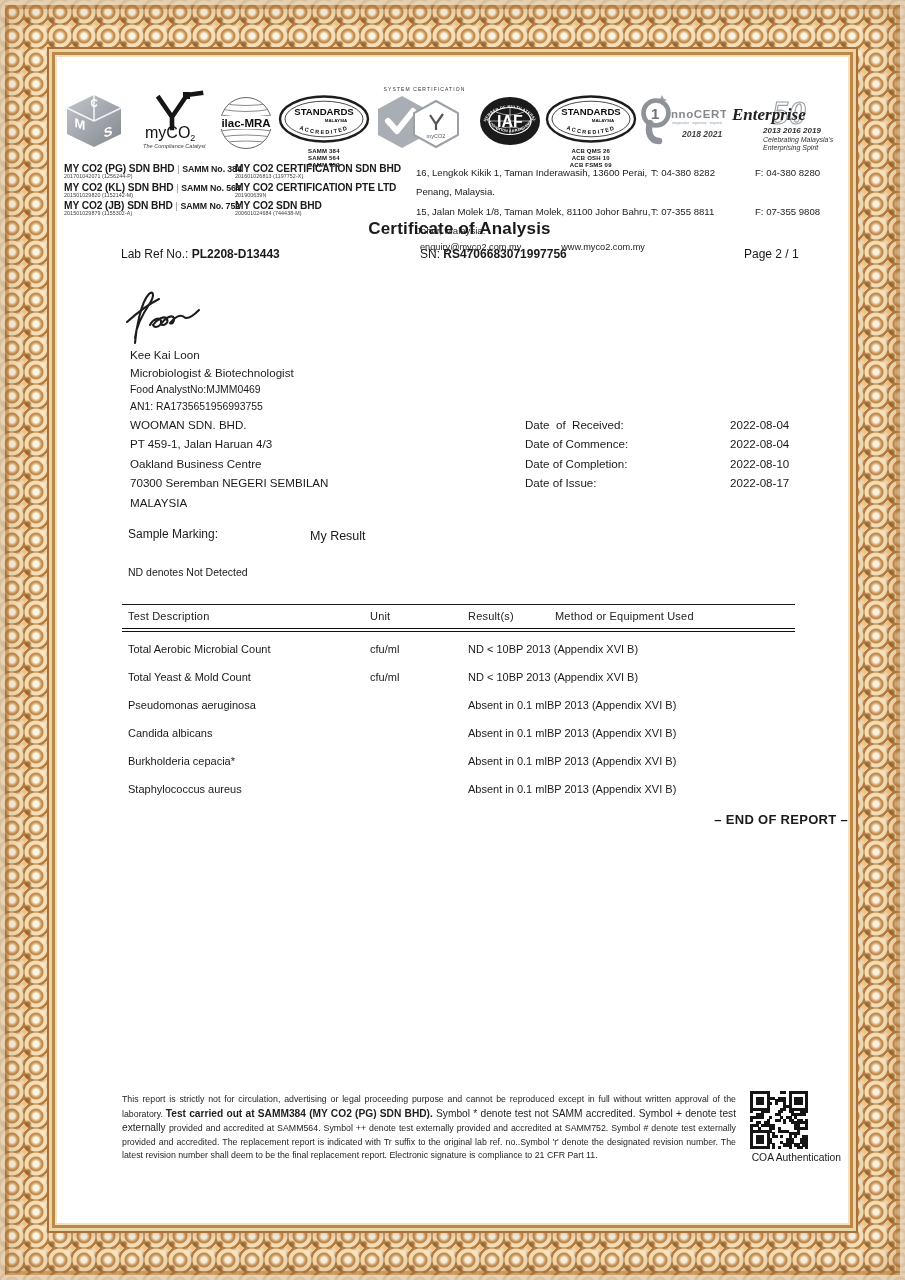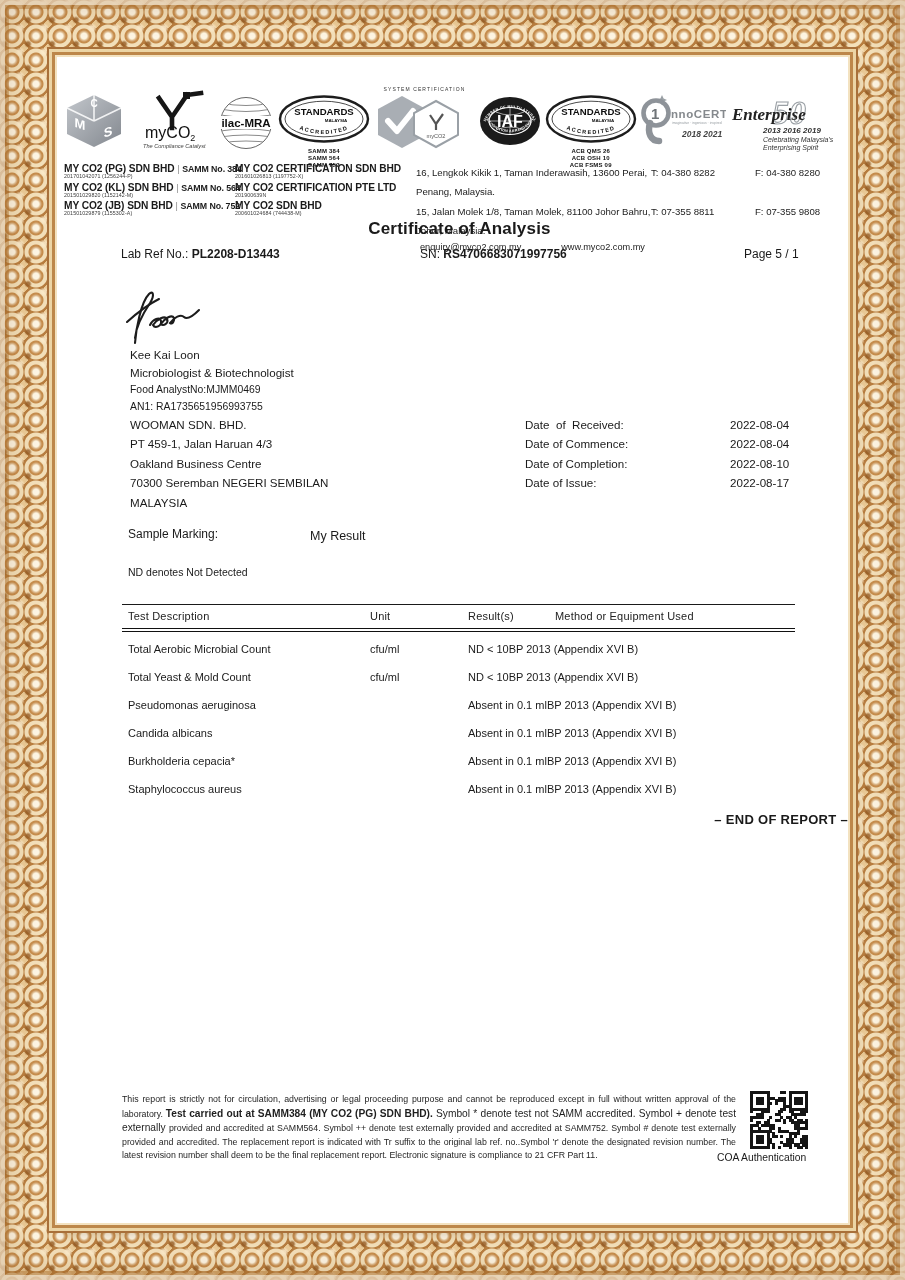--- a/index.html
+++ b/index.html
@@ -77,21 +77,21 @@
 
   
   .endrep{position:absolute;top:755px;left:0;width:100%;text-align:right;font-size:13px;font-weight:bold;letter-spacing:.3px}
   .endnote{position:absolute;left:65px;top:779px;font-size:10.4px}
 
   
   .footer{position:absolute;left:65px;top:1036px;width:614px;font-size:8.8px;line-height:13.6px;text-align:justify;color:#1e1e1e}
   .f-bold{font-weight:bold;font-size:10.2px}
   .f-mid{font-size:10.2px}
   .qr{position:absolute;left:693px;top:1034px;width:58px;height:58px;background:#fff}
-  .qrlabel{position:absolute;left:660px;top:1095px;width:124px;text-align:left;font-size:10.3px}
+  .qrlabel{position:absolute;left:660px;top:1095px;width:124px;text-align:right;font-size:10.3px}
 </style>
 </head>
 <body>
 
 <div class="frame"></div>
 
 <div class="page">
 
   <div class="logos">
 
@@ -247,21 +247,21 @@
         <span>enquiry@myco2.com.my</span>
         <span>www.myco2.com.my</span>
       </div>
     </div>
   </div>
 
   <div class="title">Certificate of Analysis</div>
   <div class="refrow">
     <span class="ref-lab"><span>Lab Ref No.: </span><b>PL2208-D13443</b></span>
     <span class="ref-sn"><span>SN: </span><b>RS4706683071997756</b></span>
-    <span class="ref-page">Page 5 / 1</span>
+    <span class="ref-page">Page 2 / 1</span>
   </div>
 
   <svg class="sig" width="100" height="56" viewBox="0 0 100 56">
     <g fill="none" stroke="#1c1c1c" stroke-width="2.1" stroke-linecap="round">
       <path d="M12,54 C13,40 18,13 26,5 C30,1 32,6 27,14 C21,23 13,38 12,49"></path>
       <path d="M4,33 C14,24 24,16 36,10"></path>
       <path d="M27,36 C30,30 37,27 38,32 C39,37 32,40 30,36 C34,30 42,26 44,30 C46,34 40,38 38,35 C42,29 49,25 51,29 C52,32 49,36 47,34 C51,28 58,25 61,28 C64,31 70,27 76,21"></path>
     </g>
   </svg>
   <div class="analyst">

